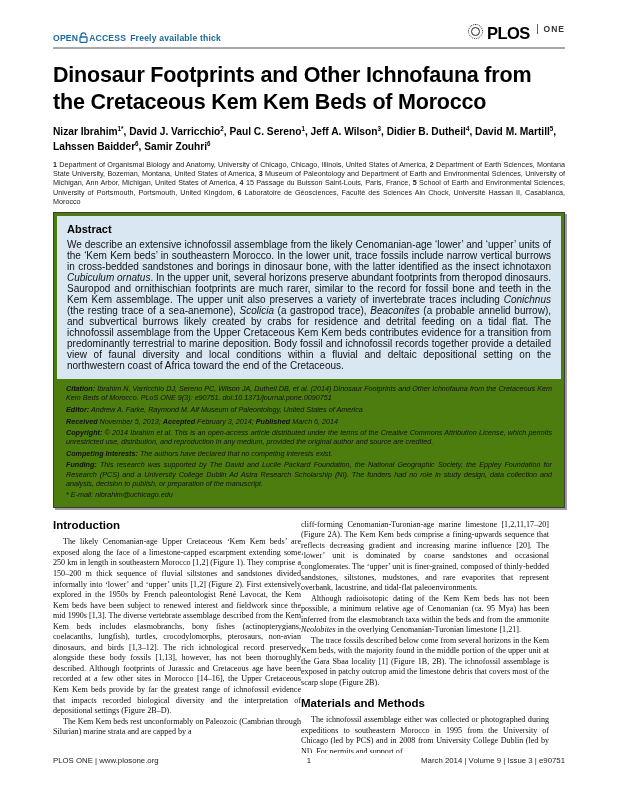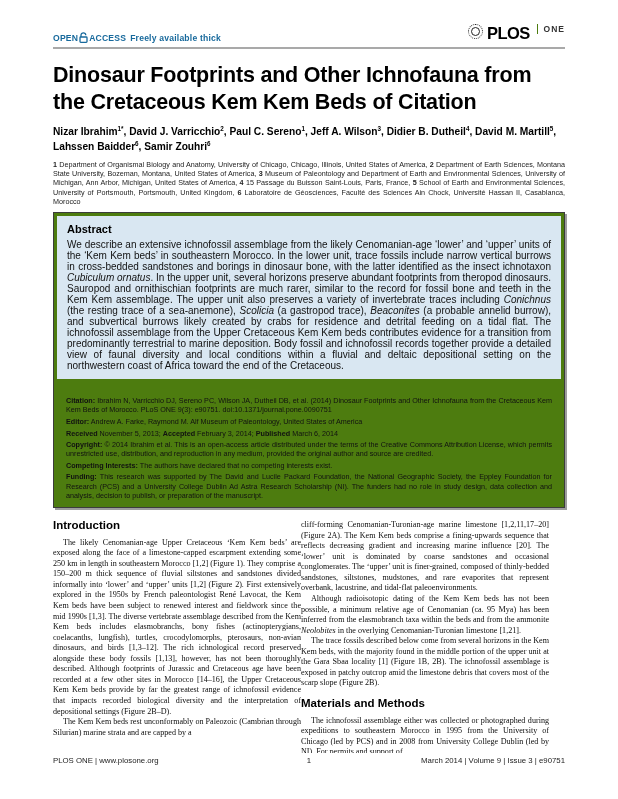--- a/index.html
+++ b/index.html
@@ -27,21 +27,21 @@
   .authors{font-size:10.2px;font-weight:bold;line-height:12px;margin-top:8px;color:#000;}
   .authors sup{font-size:6.3px;}
   .affiliations{font-size:7.2px;line-height:9.3px;margin-top:6px;text-align:justify;color:#222;}
   .affiliations b{font-weight:bold;}
 
   
   .absbox{margin-top:6px;border:1.5px solid #3c3c3c;box-shadow:2px 2px 0 #9d9d9d;padding:3px;background:#4d7c0f;}
   .abstract-area{background:#d9e7f2;padding:6px 10px 8px;}
   .abstract-heading{font-size:11px;font-weight:bold;margin:1px 0 4px;color:#000;}
   .abstract-text{font-size:10px;line-height:11px;text-align:justify;color:#111;}
-  .metabox{padding:17px 9px 2px;}
+  .metabox{padding:5px 9px 2px;font-style:italic;}
   .metabox p{font-size:7.2px;line-height:9.1px;margin:0 0 2.5px;text-align:justify;color:#111;}
   .metabox b{font-weight:bold;}
 
   
   .columns{display:flex;margin-top:12px;}
   .col{width:248px;font-family:"Liberation Serif",serif;font-size:8.1px;line-height:10.55px;text-align:justify;color:#0c0c0c;}
   .sec-heading{font-family:"Liberation Sans",sans-serif;font-size:11.5px;font-weight:bold;margin:0 0 7px;color:#000;}
   .sub-heading{font-family:"Liberation Sans",sans-serif;font-size:10.3px;font-weight:bold;margin:8px 0 2px;color:#000;}
   .col p{margin:0;}
   .col p.indent{text-indent:10px;}
@@ -70,36 +70,37 @@
       <span style="margin-left:3px">Freely available thick</span>
     </div>
     <div class="logo">
       <span class="ball"></span>
       <span class="plos">PLOS</span>
       <span class="one">ONE</span>
     </div>
   </div>
   <hr class="header-rule">
 
-  <div class="title">Dinosaur Footprints and Other Ichnofauna from the Cretaceous Kem Kem Beds of Citation</div>
+  <div class="title">Dinosaur Footprints and Other Ichnofauna from the Cretaceous Kem Kem Beds of Morocco</div>
   <div class="authors">Nizar Ibrahim<sup>1*</sup>, David J. Varricchio<sup>2</sup>, Paul C. Sereno<sup>1</sup>, Jeff A. Wilson<sup>3</sup>, Didier B. Dutheil<sup>4</sup>, David M. Martill<sup>5</sup>, Lahssen Baidder<sup>6</sup>, Samir Zouhri<sup>6</sup></div>
   <div class="affiliations"><b>1</b> Department of Organismal Biology and Anatomy, University of Chicago, Chicago, Illinois, United States of America, <b>2</b> Department of Earth Sciences, Montana State University, Bozeman, Montana, United States of America, <b>3</b> Museum of Paleontology and Department of Earth and Environmental Sciences, University of Michigan, Ann Arbor, Michigan, United States of America, <b>4</b> 15 Passage du Buisson Saint-Louis, Paris, France, <b>5</b> School of Earth and Environmental Sciences, University of Portsmouth, Portsmouth, United Kingdom, <b>6</b> Laboratoire de Géosciences, Faculté des Sciences Ain Chock, Université Hassan II, Casablanca, Morocco</div>
 
   <div class="absbox">
     <div class="abstract-area">
       <div class="abstract-heading">Abstract</div>
       <div class="abstract-text">We describe an extensive ichnofossil assemblage from the likely Cenomanian-age ‘lower’ and ‘upper’ units of the ‘Kem Kem beds’ in southeastern Morocco. In the lower unit, trace fossils include narrow vertical burrows in cross-bedded sandstones and borings in dinosaur bone, with the latter identified as the insect ichnotaxon <i>Cubiculum ornatus</i>. In the upper unit, several horizons preserve abundant footprints from theropod dinosaurs. Sauropod and ornithischian footprints are much rarer, similar to the record for fossil bone and teeth in the Kem Kem assemblage. The upper unit also preserves a variety of invertebrate traces including <i>Conichnus</i> (the resting trace of a sea-anemone), <i>Scolicia</i> (a gastropod trace), <i>Beaconites</i> (a probable annelid burrow), and subvertical burrows likely created by crabs for residence and detrital feeding on a tidal flat. The ichnofossil assemblage from the Upper Cretaceous Kem Kem beds contributes evidence for a transition from predominantly terrestrial to marine deposition. Body fossil and ichnofossil records together provide a detailed view of faunal diversity and local conditions within a fluvial and deltaic depositional setting on the northwestern coast of Africa toward the end of the Cretaceous.</div>
     </div>
     <div class="metabox">
       <p><b>Citation:</b> Ibrahim N, Varricchio DJ, Sereno PC, Wilson JA, Dutheil DB, et al. (2014) Dinosaur Footprints and Other Ichnofauna from the Cretaceous Kem Kem Beds of Morocco. PLoS ONE 9(3): e90751. doi:10.1371/journal.pone.0090751</p>
       <p><b>Editor:</b> Andrew A. Farke, Raymond M. Alf Museum of Paleontology, United States of America</p>
       <p><b>Received</b> November 5, 2013; <b>Accepted</b> February 3, 2014; <b>Published</b> March 6, 2014</p>
       <p><b>Copyright:</b> © 2014 Ibrahim et al. This is an open-access article distributed under the terms of the Creative Commons Attribution License, which permits unrestricted use, distribution, and reproduction in any medium, provided the original author and source are credited.</p>
       <p><b>Competing Interests:</b> The authors have declared that no competing interests exist.</p>
       <p><b>Funding:</b> This research was supported by The David and Lucile Packard Foundation, the National Geographic Society, the Eppley Foundation for Research (PCS) and a University College Dublin Ad Astra Research Scholarship (NI). The funders had no role in study design, data collection and analysis, decision to publish, or preparation of the manuscript.</p>
+      <p>* E-mail: nibrahim@uchicago.edu</p>
     </div>
   </div>
 
   <div class="columns">
     <div class="col">
       <h2 class="sec-heading">Introduction</h2>
       <p class="indent">The likely Cenomanian-age Upper Cretaceous ‘Kem Kem beds’ are exposed along the face of a limestone-capped escarpment extending some 250 km in length in southeastern Morocco [1,2] (Figure 1). They comprise a 150–200 m thick sequence of fluvial siltstones and sandstones divided informally into ‘lower’ and ‘upper’ units [1,2] (Figure 2). First extensively explored in the 1950s by French paleontologist René Lavocat, the Kem Kem beds have been subject to renewed interest and fieldwork since the mid 1990s [1,3]. The diverse vertebrate assemblage described from the Kem Kem beds includes elasmobranchs, bony fishes (actinopterygians, coelacanths, lungfish), turtles, crocodylomorphs, pterosaurs, non-avian dinosaurs, and birds [1,3–12]. The rich ichnological record preserved alongside these body fossils [1,13], however, has not been thoroughly described. Although footprints of Jurassic and Cretaceous age have been recorded at a few other sites in Morocco [14–16], the Upper Cretaceous Kem Kem beds provide by far the greatest range of ichnofossil evidence that impacts recorded biological diversity and the interpretation of depositional settings (Figure 2B–D).</p>
       <p class="indent">The Kem Kem beds rest unconformably on Paleozoic (Cambrian through Silurian) marine strata and are capped by a</p>
     </div>
     <div class="col">

